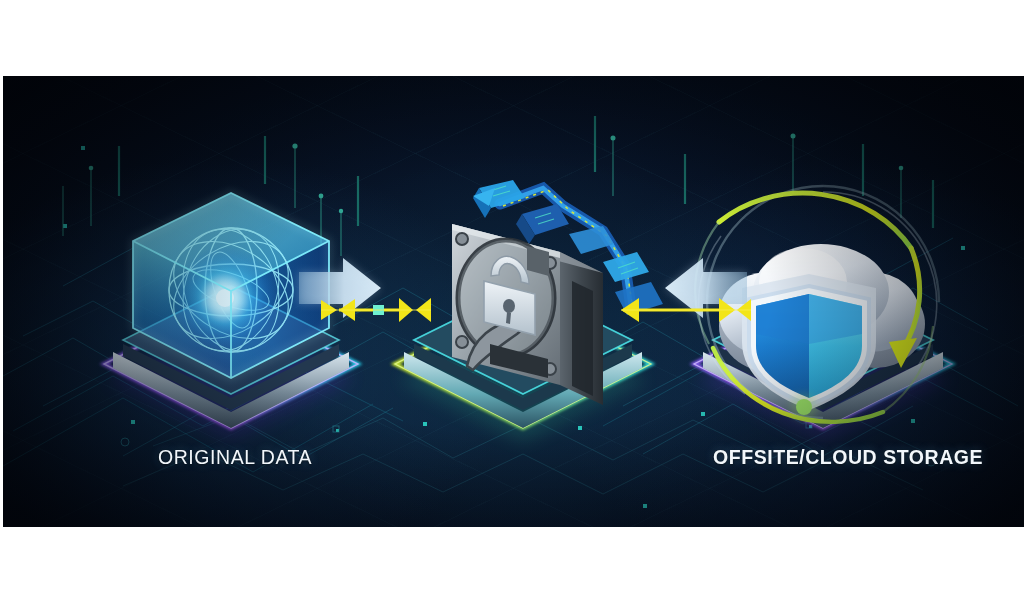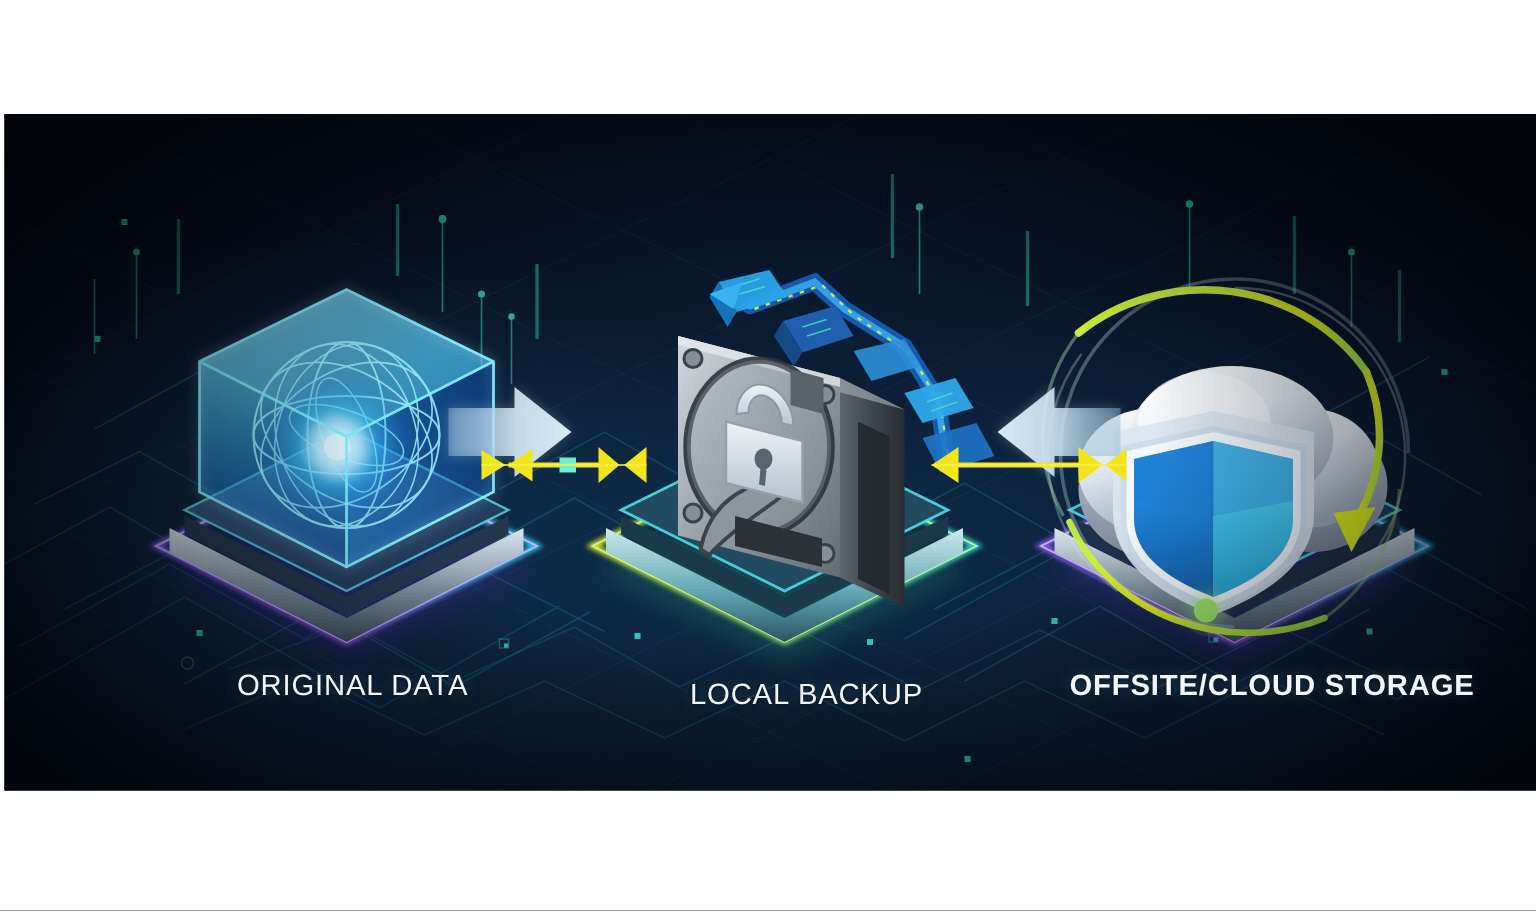--- a/index.html
+++ b/index.html
@@ -447,17 +447,16 @@
         <path d="M618 234 L636 222 L636 246 Z" fill="#f2e519"></path>
         <path d="M732 234 L716 222 L716 246 Z" fill="#f2e519"></path>
         <path d="M734 234 L748 223 L748 245 Z" fill="#f2e519"></path>
         <line x1="618" y1="234" x2="748" y2="234" stroke="#f7ef52" stroke-width="1.2" opacity=".8"></line>
       </g>
     </svg>
 
     <div id="vign"></div>
 
     <div class="caption" id="cap1">ORIGINAL DATA</div>
-    <div class="caption" id="cap2">LOCAL BACKUP</div>
     <div class="caption" id="cap3">OFFSITE/CLOUD STORAGE</div>
 
   </div>
 </div>
 
 </body></html>

